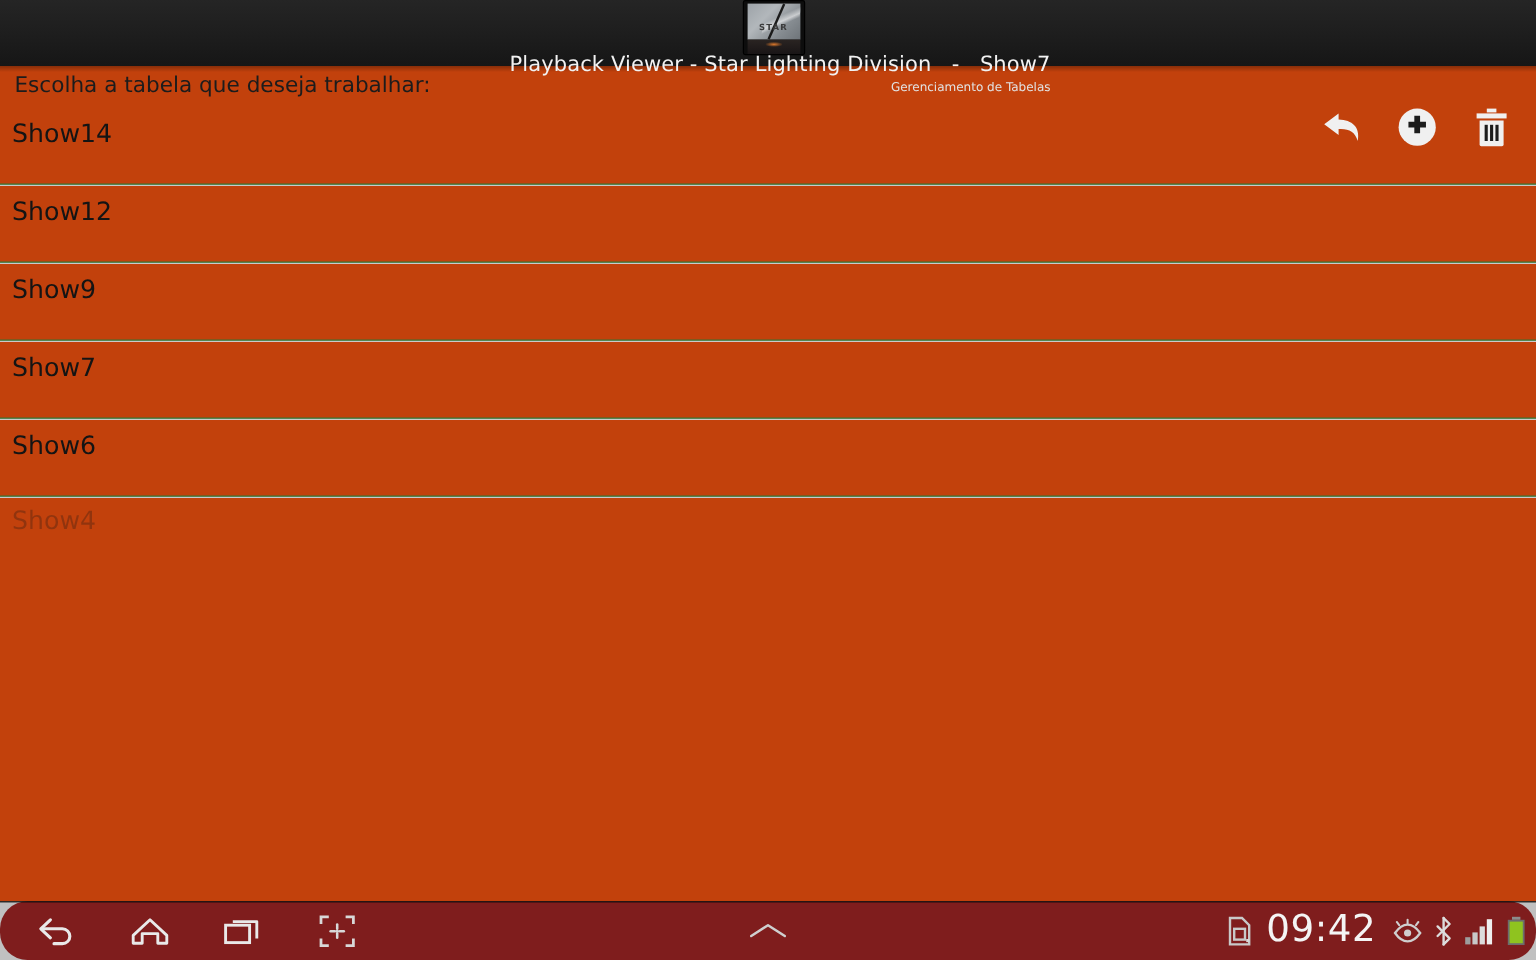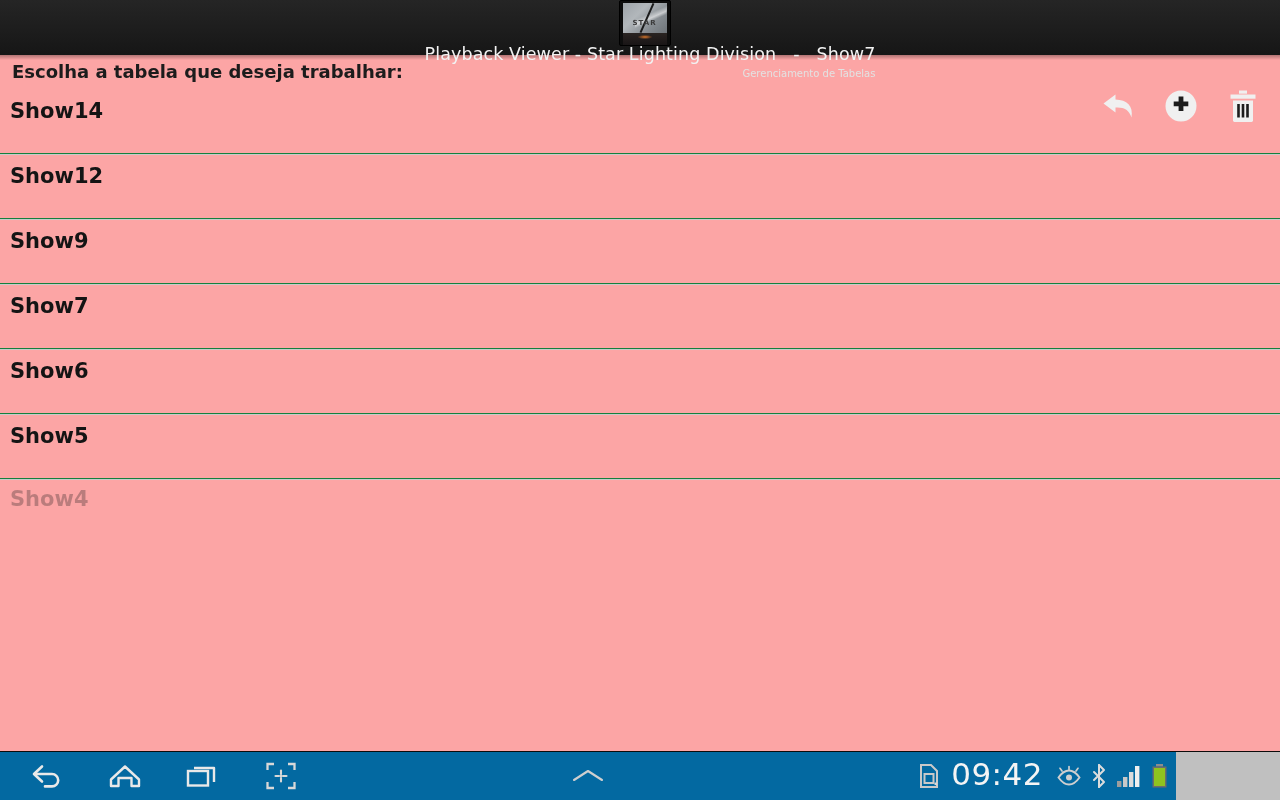--- a/index.html
+++ b/index.html
@@ -143,24 +143,23 @@
     z-index: 20;
     pointer-events: none;
   }
 
   
   #content {
     position: absolute;
     left: 0; top: 55px;
     width: 1280px;
     height: 696px;
-    background: #fca5a5;
+    background: #c2410c;
     overflow: hidden;
     z-index: 10;
-    font-weight: bold;
   }
 
   #list-prompt {
     height: 34px;
     line-height: 34px;
     padding-left: 12px;
     font-size: 18px;
     color: #1c1c1c;
     white-space: pre;
   }
@@ -195,23 +194,24 @@
   .list-row.partial::after { display: none; }
   .list-row.partial .row-label {
     top: 8px;
     opacity: 0.28;
   }
 
   
   #nav-bar {
     position: absolute;
     left: 0; top: 751px;
-    width: 1176px; height: 49px;
-    background: #0369a1;
+    width: 1280px; height: 49px;
+    background: #7f1d1d;
     z-index: 40;
+    border-radius: 23px;
   }
   #nav-bar-top-line {
     position: absolute;
     left: 0; top: 0;
     width: 1280px; height: 1px;
     background: #0c0c0c;
   }
   #nav-left {
     position: absolute;
     left: 8px; top: 0;
@@ -331,23 +331,20 @@
           <div class="row-label">Show12</div>
         </div>
         <div class="list-row">
           <div class="row-label">Show9</div>
         </div>
         <div class="list-row">
           <div class="row-label">Show7</div>
         </div>
         <div class="list-row">
           <div class="row-label">Show6</div>
-        </div>
-        <div class="list-row">
-          <div class="row-label">Show5</div>
         </div>
         <div class="list-row partial">
           <div class="row-label">Show4</div>
         </div>
       </div>
   </div>
 
   <div id="nav-bar">
     <div id="nav-bar-top-line"></div>
 

